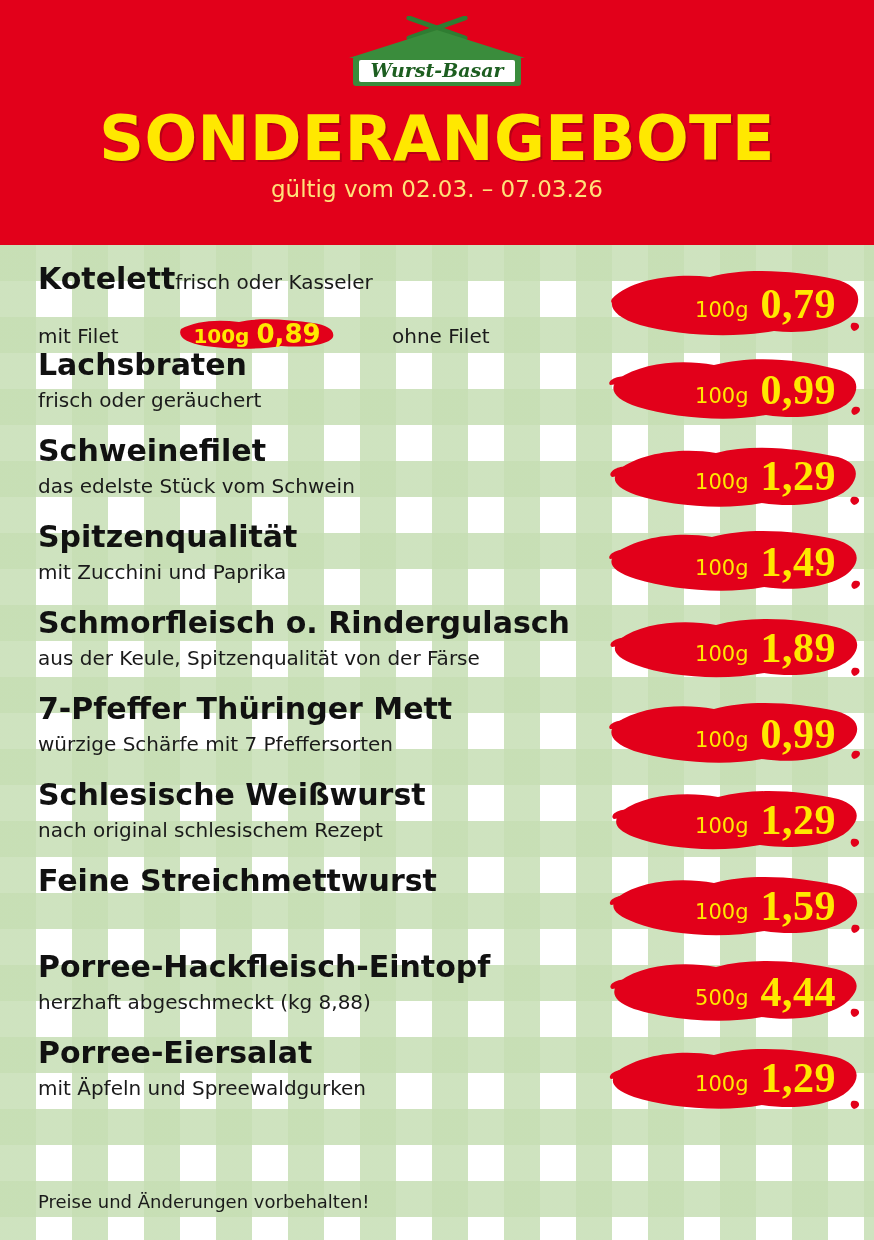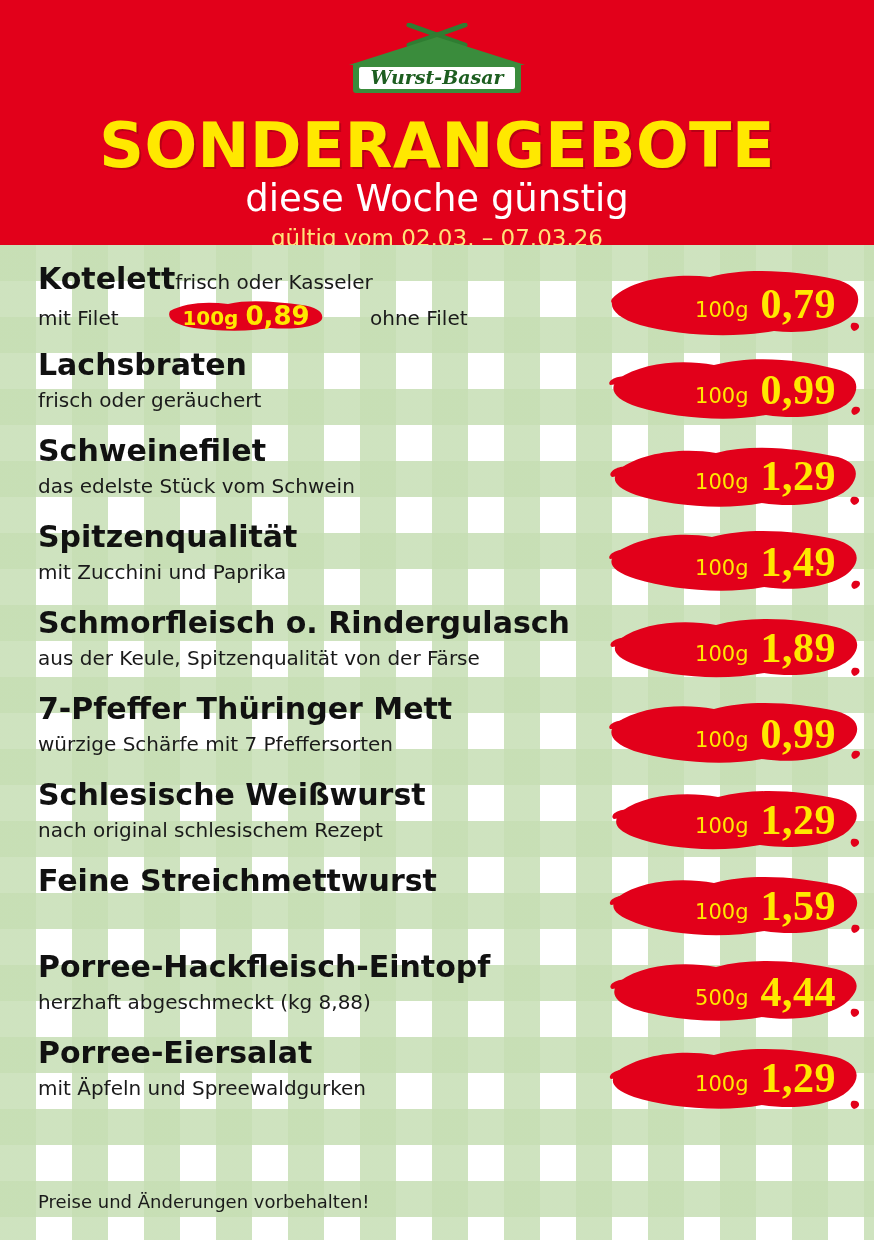--- a/index.html
+++ b/index.html
@@ -27,21 +27,21 @@
     position: relative;
     width: 874px;
     height: 245px;
     background: #e2001a;
     text-align: center;
     overflow: hidden;
   }
 
   .logo {
     position: relative;
-    margin: 15px auto;
+    margin: 8px auto;
     width: 200px;
     height: 72px;
     padding-top: 8px;
   }
   .logo svg { display: block; margin: 0 auto; }
 
   .main-title {
     font-family: "DejaVu Sans", sans-serif;
     font-weight: bold;
     font-size: 62px;
@@ -122,22 +122,22 @@
     font-family: "DejaVu Sans", sans-serif;
     font-weight: normal;
     font-size: 20px;
     line-height: 26px;
     color: #1a1a1a;
   }
   .kotelett-line2 {
     position: relative;
     display: flex;
     align-items: baseline;
-    gap: 0;
-    margin-top: 2px;
+    gap: 11px;
+    margin-top: 20px;
   }
   .kotelett-line2 .lbl {
     font-family: "DejaVu Sans", sans-serif;
     font-size: 20px;
     line-height: 26px;
     color: #1a1a1a;
     width: 128px;
   }
   .mini-splat {
     position: relative;
@@ -245,21 +245,20 @@
 
         <path d="M100 14 L188 42 L12 42 Z" fill="#3a8c3c"></path>
 
         <rect x="16" y="40" width="168" height="30" rx="3" fill="#3a8c3c"></rect>
         <rect x="22" y="44" width="156" height="22" rx="2" fill="#ffffff"></rect>
         <text x="100" y="61" text-anchor="middle" font-family="DejaVu Serif, serif" font-size="19" font-weight="bold" font-style="italic" fill="#1d5e20">Wurst-Basar</text>
       </svg>
     </div>
 
     <div class="main-title">SONDERANGEBOTE</div>
-    <div class="sub-title">diese Woche günstig</div>
     <div class="valid">gültig vom 02.03. – 07.03.26</div>
   </div>
 
   <div class="body-area">
     <div class="items">
 
       <div class="item">
         <div class="item-text">
           <div class="kotelett-line1">
             <span class="item-name">Kotelett</span>

